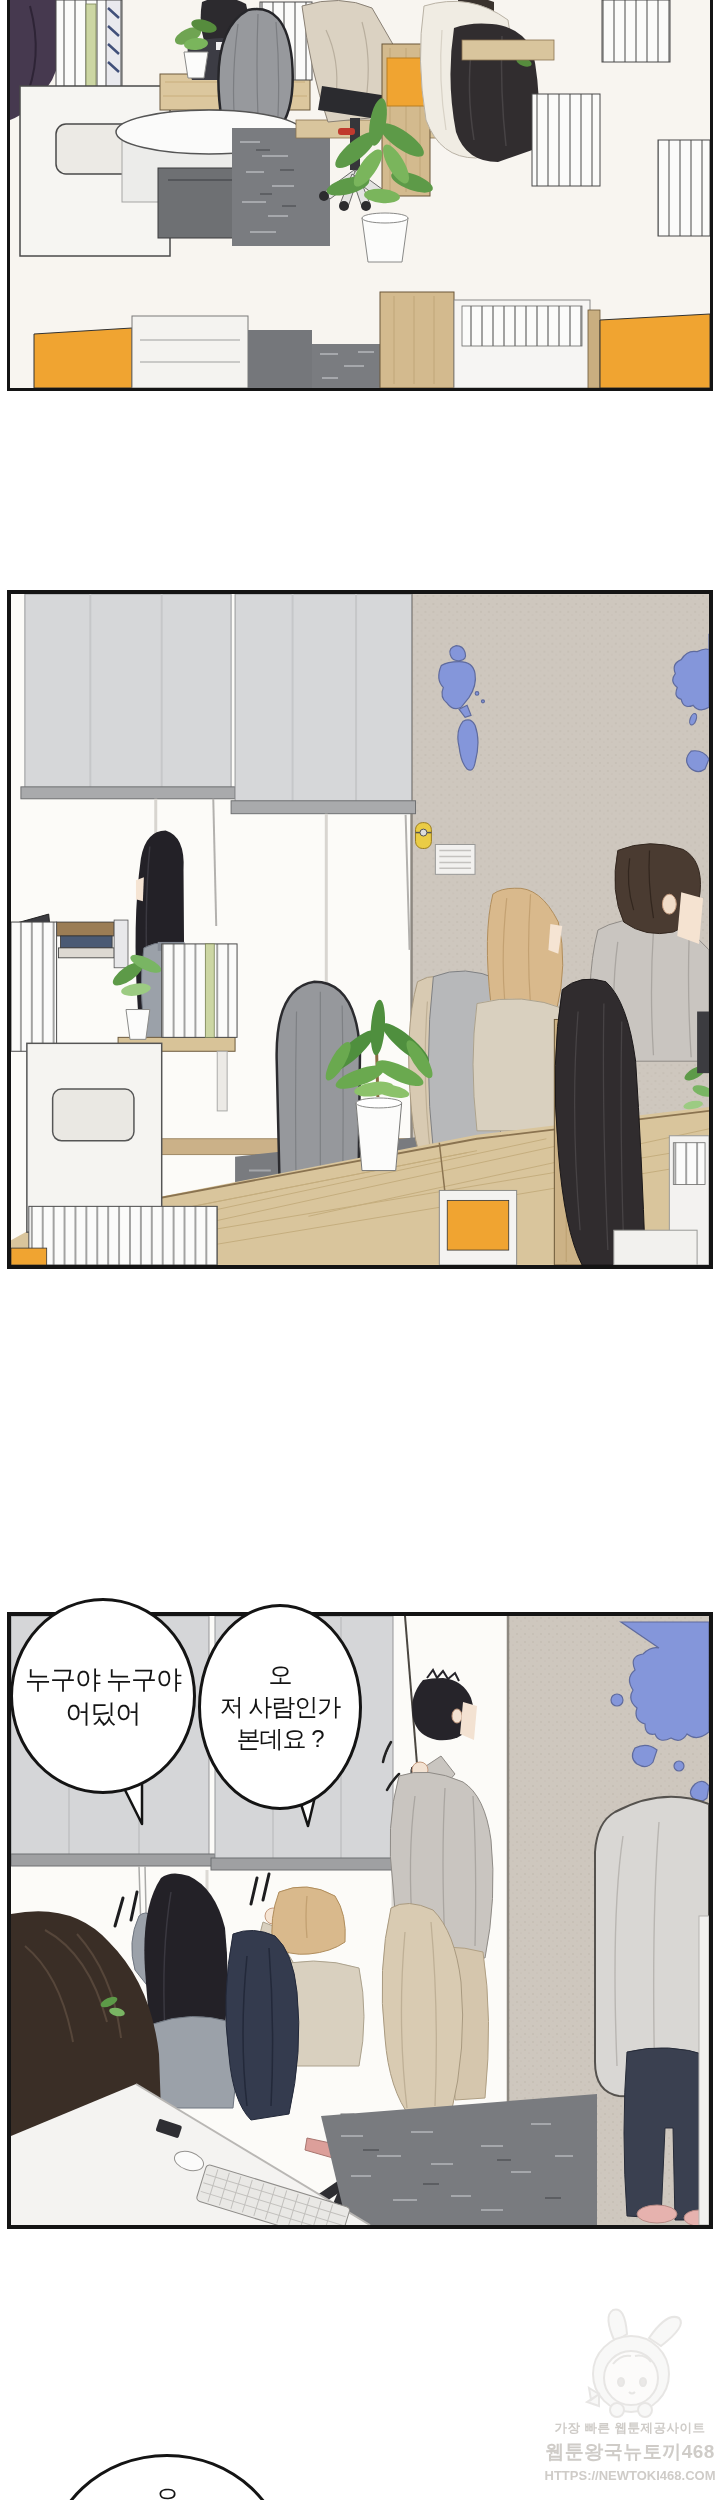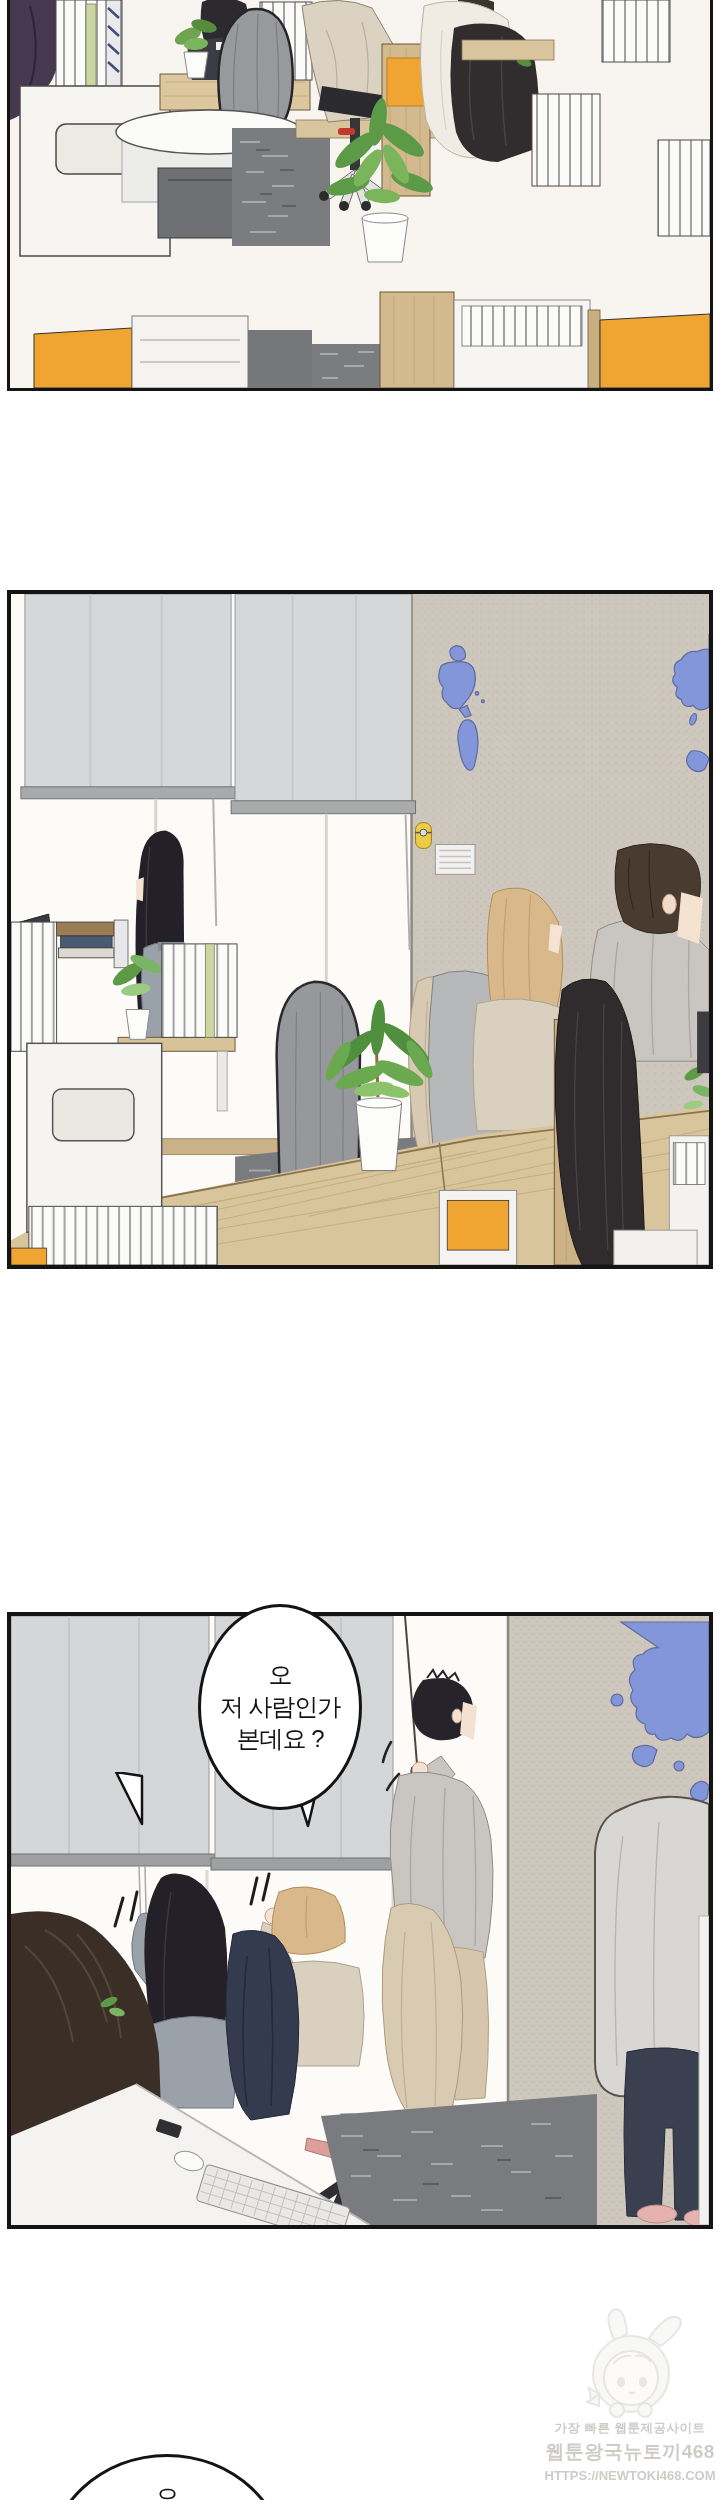--- a/index.html
+++ b/index.html
@@ -521,20 +521,26 @@
   </svg>
   </div>
 
   <svg class="tail" style="left:112px;top:1772px;" width="40" height="56">
     <polygon points="4,0 30,4 30,52" fill="#ffffff" stroke="#141414" stroke-width="2.5" stroke-linejoin="round"></polygon>
   </svg>
   <svg class="tail" style="left:292px;top:1782px;" width="36" height="48">
     <polygon points="2,0 26,2 16,44" fill="#ffffff" stroke="#141414" stroke-width="2.5" stroke-linejoin="round"></polygon>
   </svg>
 
+  <div class="bubble" id="bubble1">
+    <div class="btxt">
+      <span>누구야 누구야</span><br>
+      <span>어딨어</span>
+    </div>
+  </div>
   <div class="bubble" id="bubble2">
     <div class="btxt">
       <span>오</span><br>
       <span>저 사람인가</span><br>
       <span>본데요 ?</span>
     </div>
   </div>
   <div class="bubble" id="bubble3">
     <div class="btxt">
       <span>으</span>

